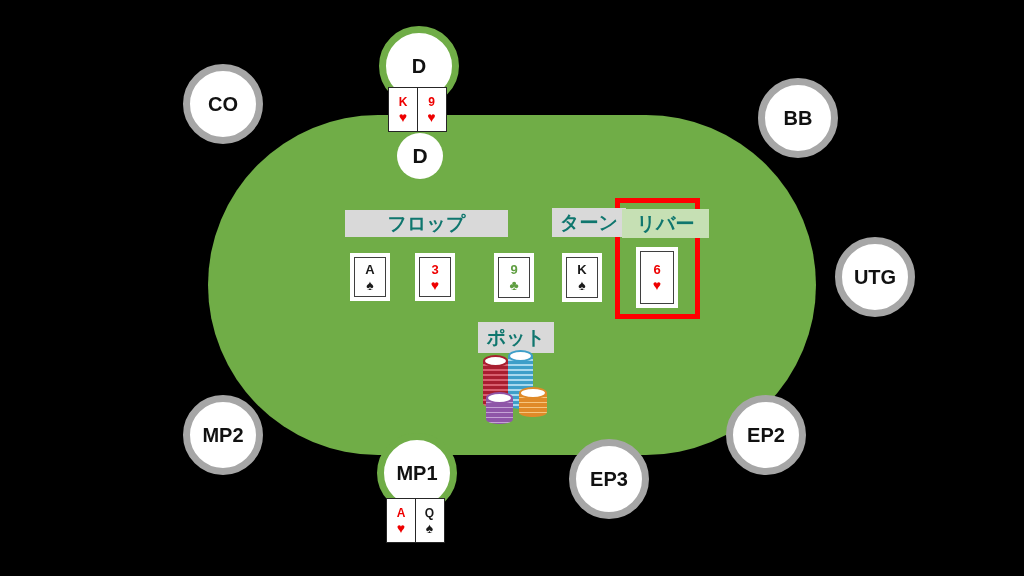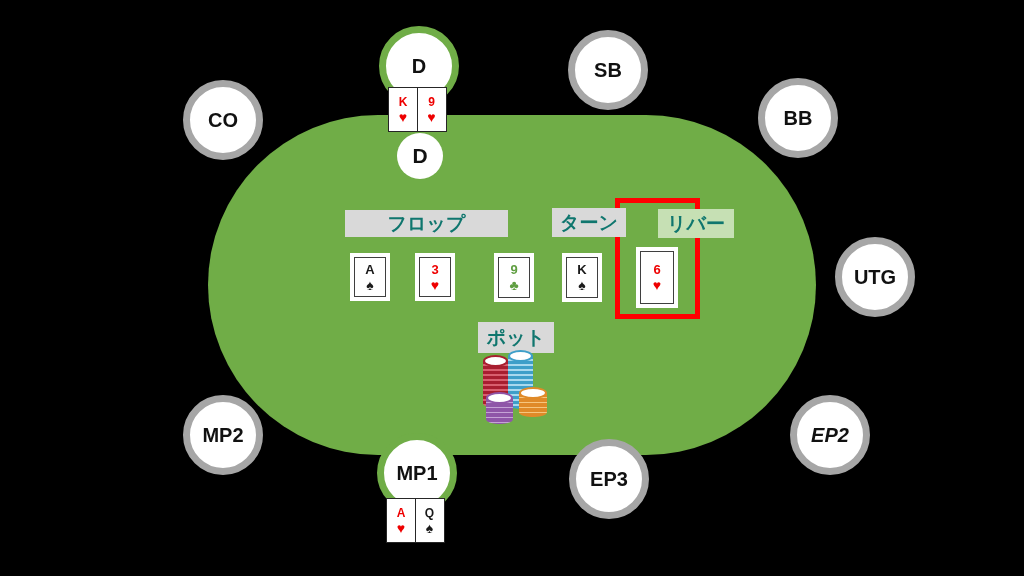--- a/index.html
+++ b/index.html
@@ -67,42 +67,39 @@
 
 <div class="canvas">
 
   <div class="table"></div>
 
   <div class="hl-box"></div>
 
   <div class="seat active" style="left:379px;top:26px;">
       <span>D</span>
     </div>
-  <div class="seat" style="left:568px;top:30px;">
-      <span>SB</span>
-    </div>
   <div class="seat" style="left:758px;top:78px;">
       <span>BB</span>
     </div>
   <div class="seat" style="left:835px;top:237px;">
       <span>UTG</span>
     </div>
-  <div class="seat" style="left:790px;top:395px;font-style:italic;">
+  <div class="seat" style="left:726px;top:395px;">
       <span>EP2</span>
     </div>
   <div class="seat" style="left:569px;top:439px;">
       <span>EP3</span>
     </div>
   <div class="seat active" style="left:377px;top:433px;">
       <span>MP1</span>
     </div>
   <div class="seat" style="left:183px;top:395px;">
       <span>MP2</span>
     </div>
-  <div class="seat" style="left:183px;top:80px;">
+  <div class="seat" style="left:183px;top:64px;">
       <span>CO</span>
     </div>
 
   <div class="hand" style="left:388px;top:87px;">
     <div class="hcard">
       <span class="rank red">K</span>
       <span class="suit red">♥</span>
     </div>
     <div class="hcard">
       <span class="rank red">9</span>
@@ -113,21 +110,21 @@
   <div class="dbtn">
       <span>D</span>
     </div>
 
   <div class="board-label" style="left:345px;top:210px;width:163px;height:27px;">
       <span>フロップ</span>
     </div>
   <div class="board-label" style="left:552px;top:208px;width:74px;height:29px;">
       <span>ターン</span>
     </div>
-  <div class="board-label river" style="left:622px;top:209px;width:76px;height:29px;margin-left:36px;">
+  <div class="board-label river" style="left:622px;top:209px;width:87px;height:29px;">
       <span>リバー</span>
     </div>
 
   <div class="bcard" style="left:350px;top:253px;width:40px;height:48px;">
     <div class="bcard-inner">
       <span class="rank black">A</span>
       <span class="suit black">♠</span>
     </div>
   </div>
   <div class="bcard" style="left:415px;top:253px;width:40px;height:48px;">

